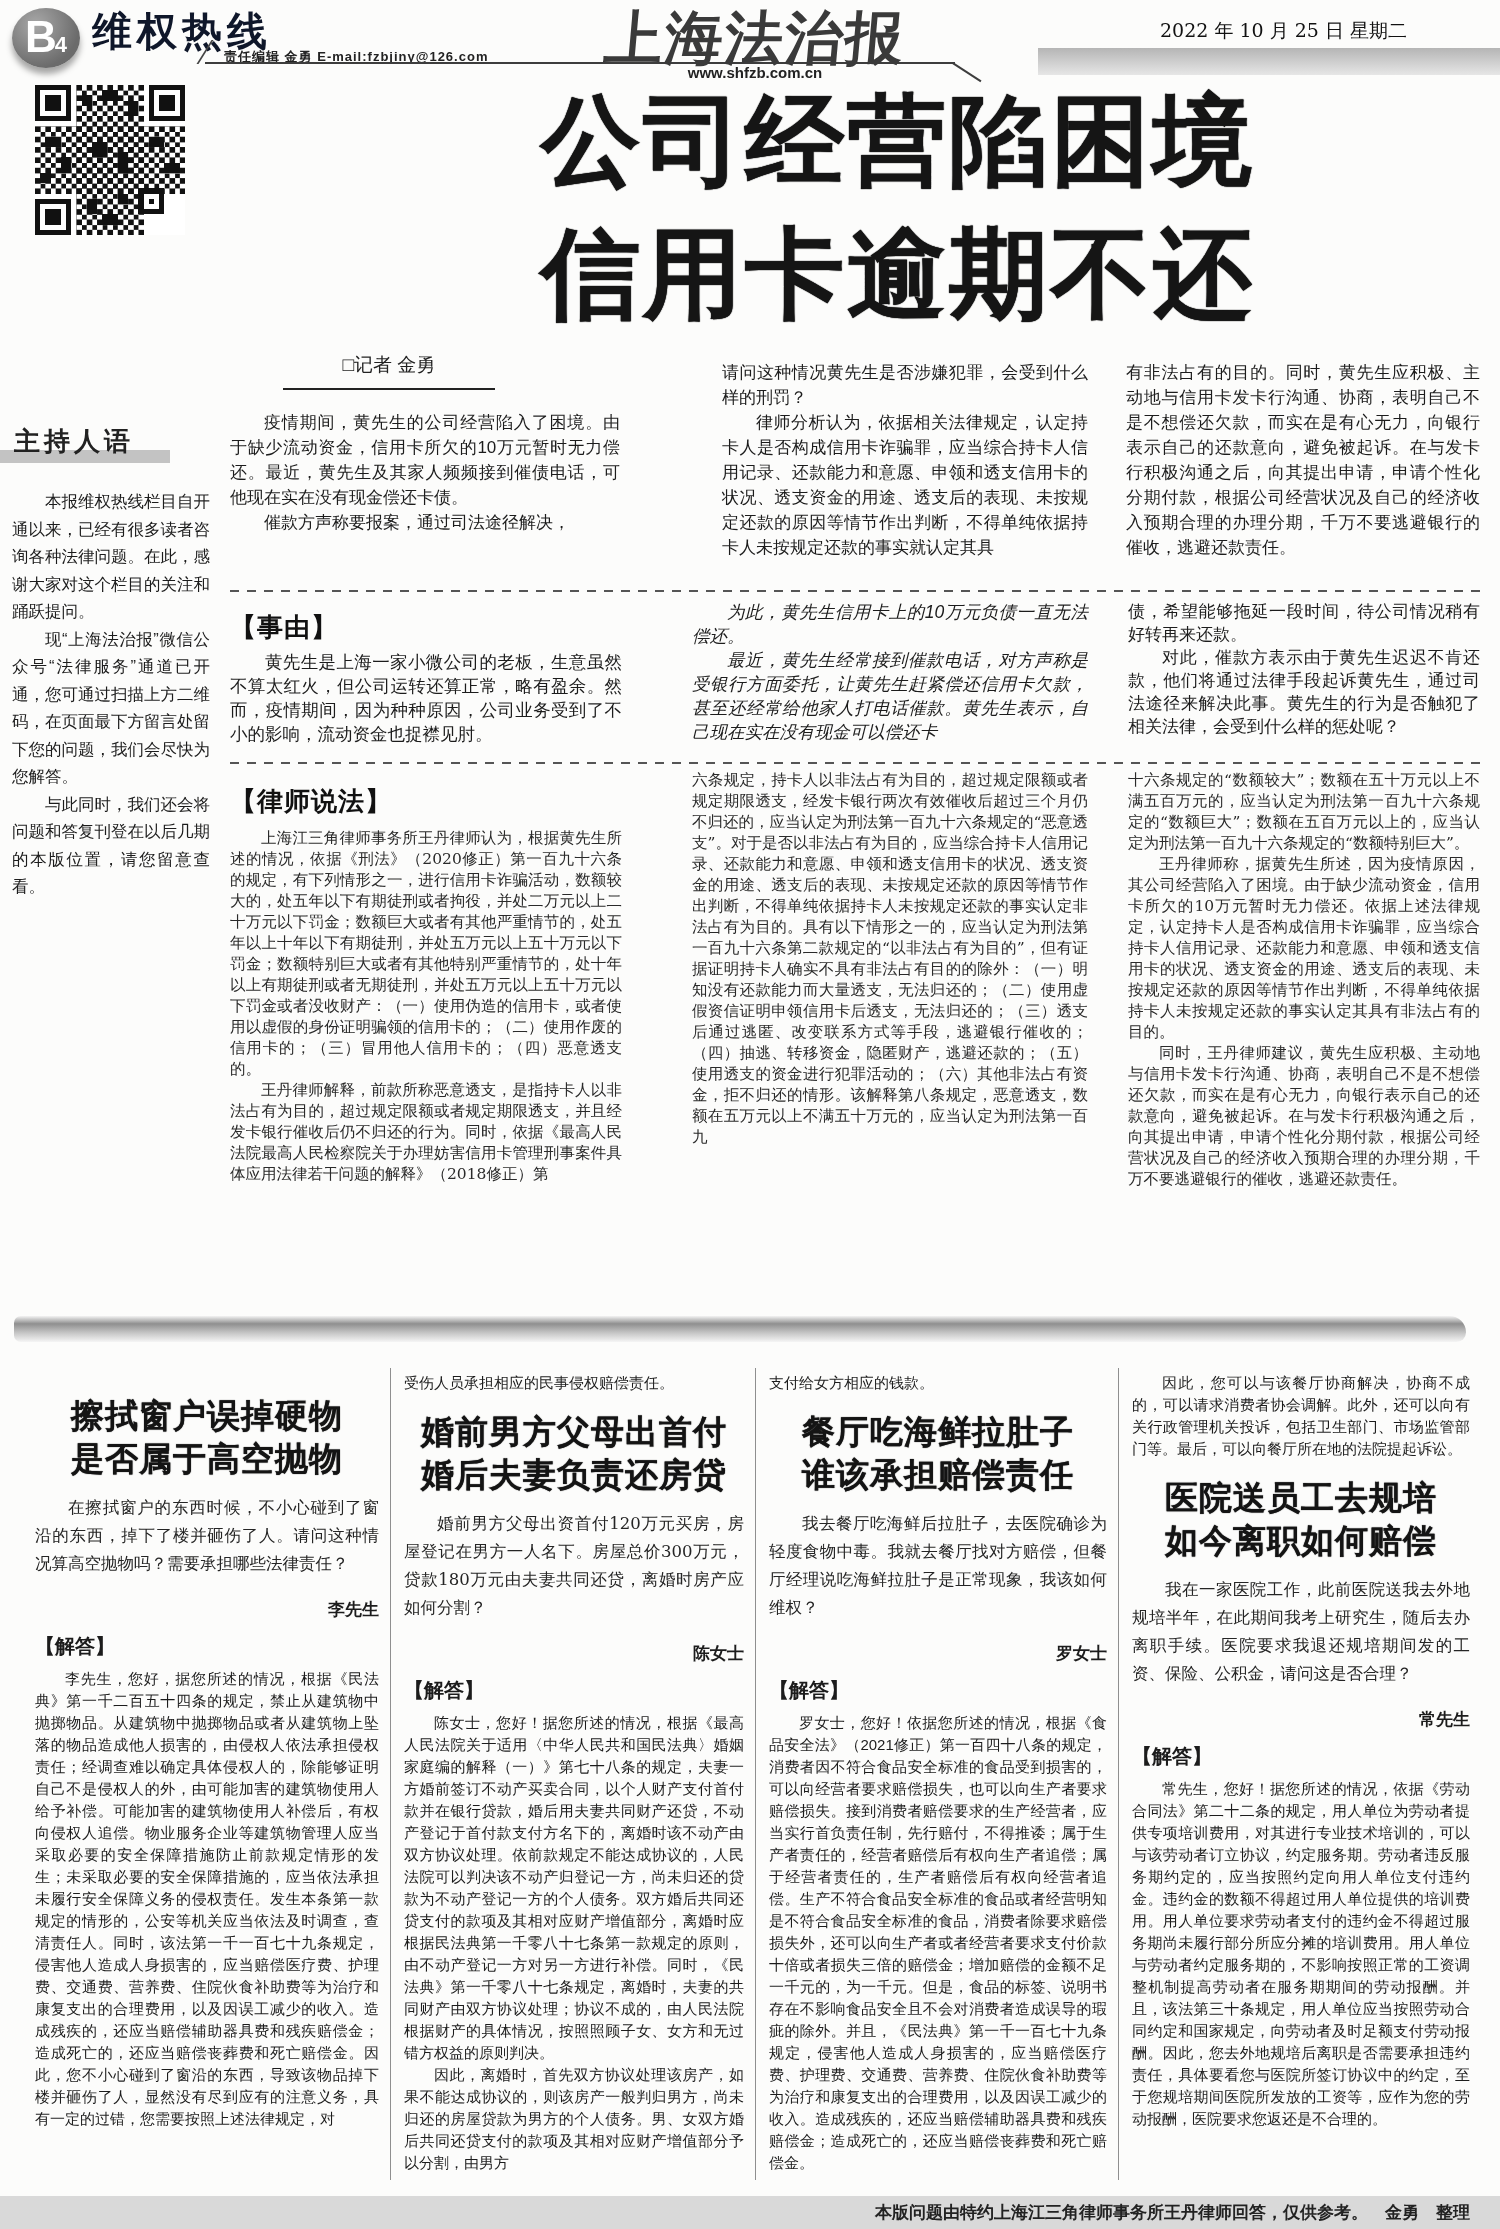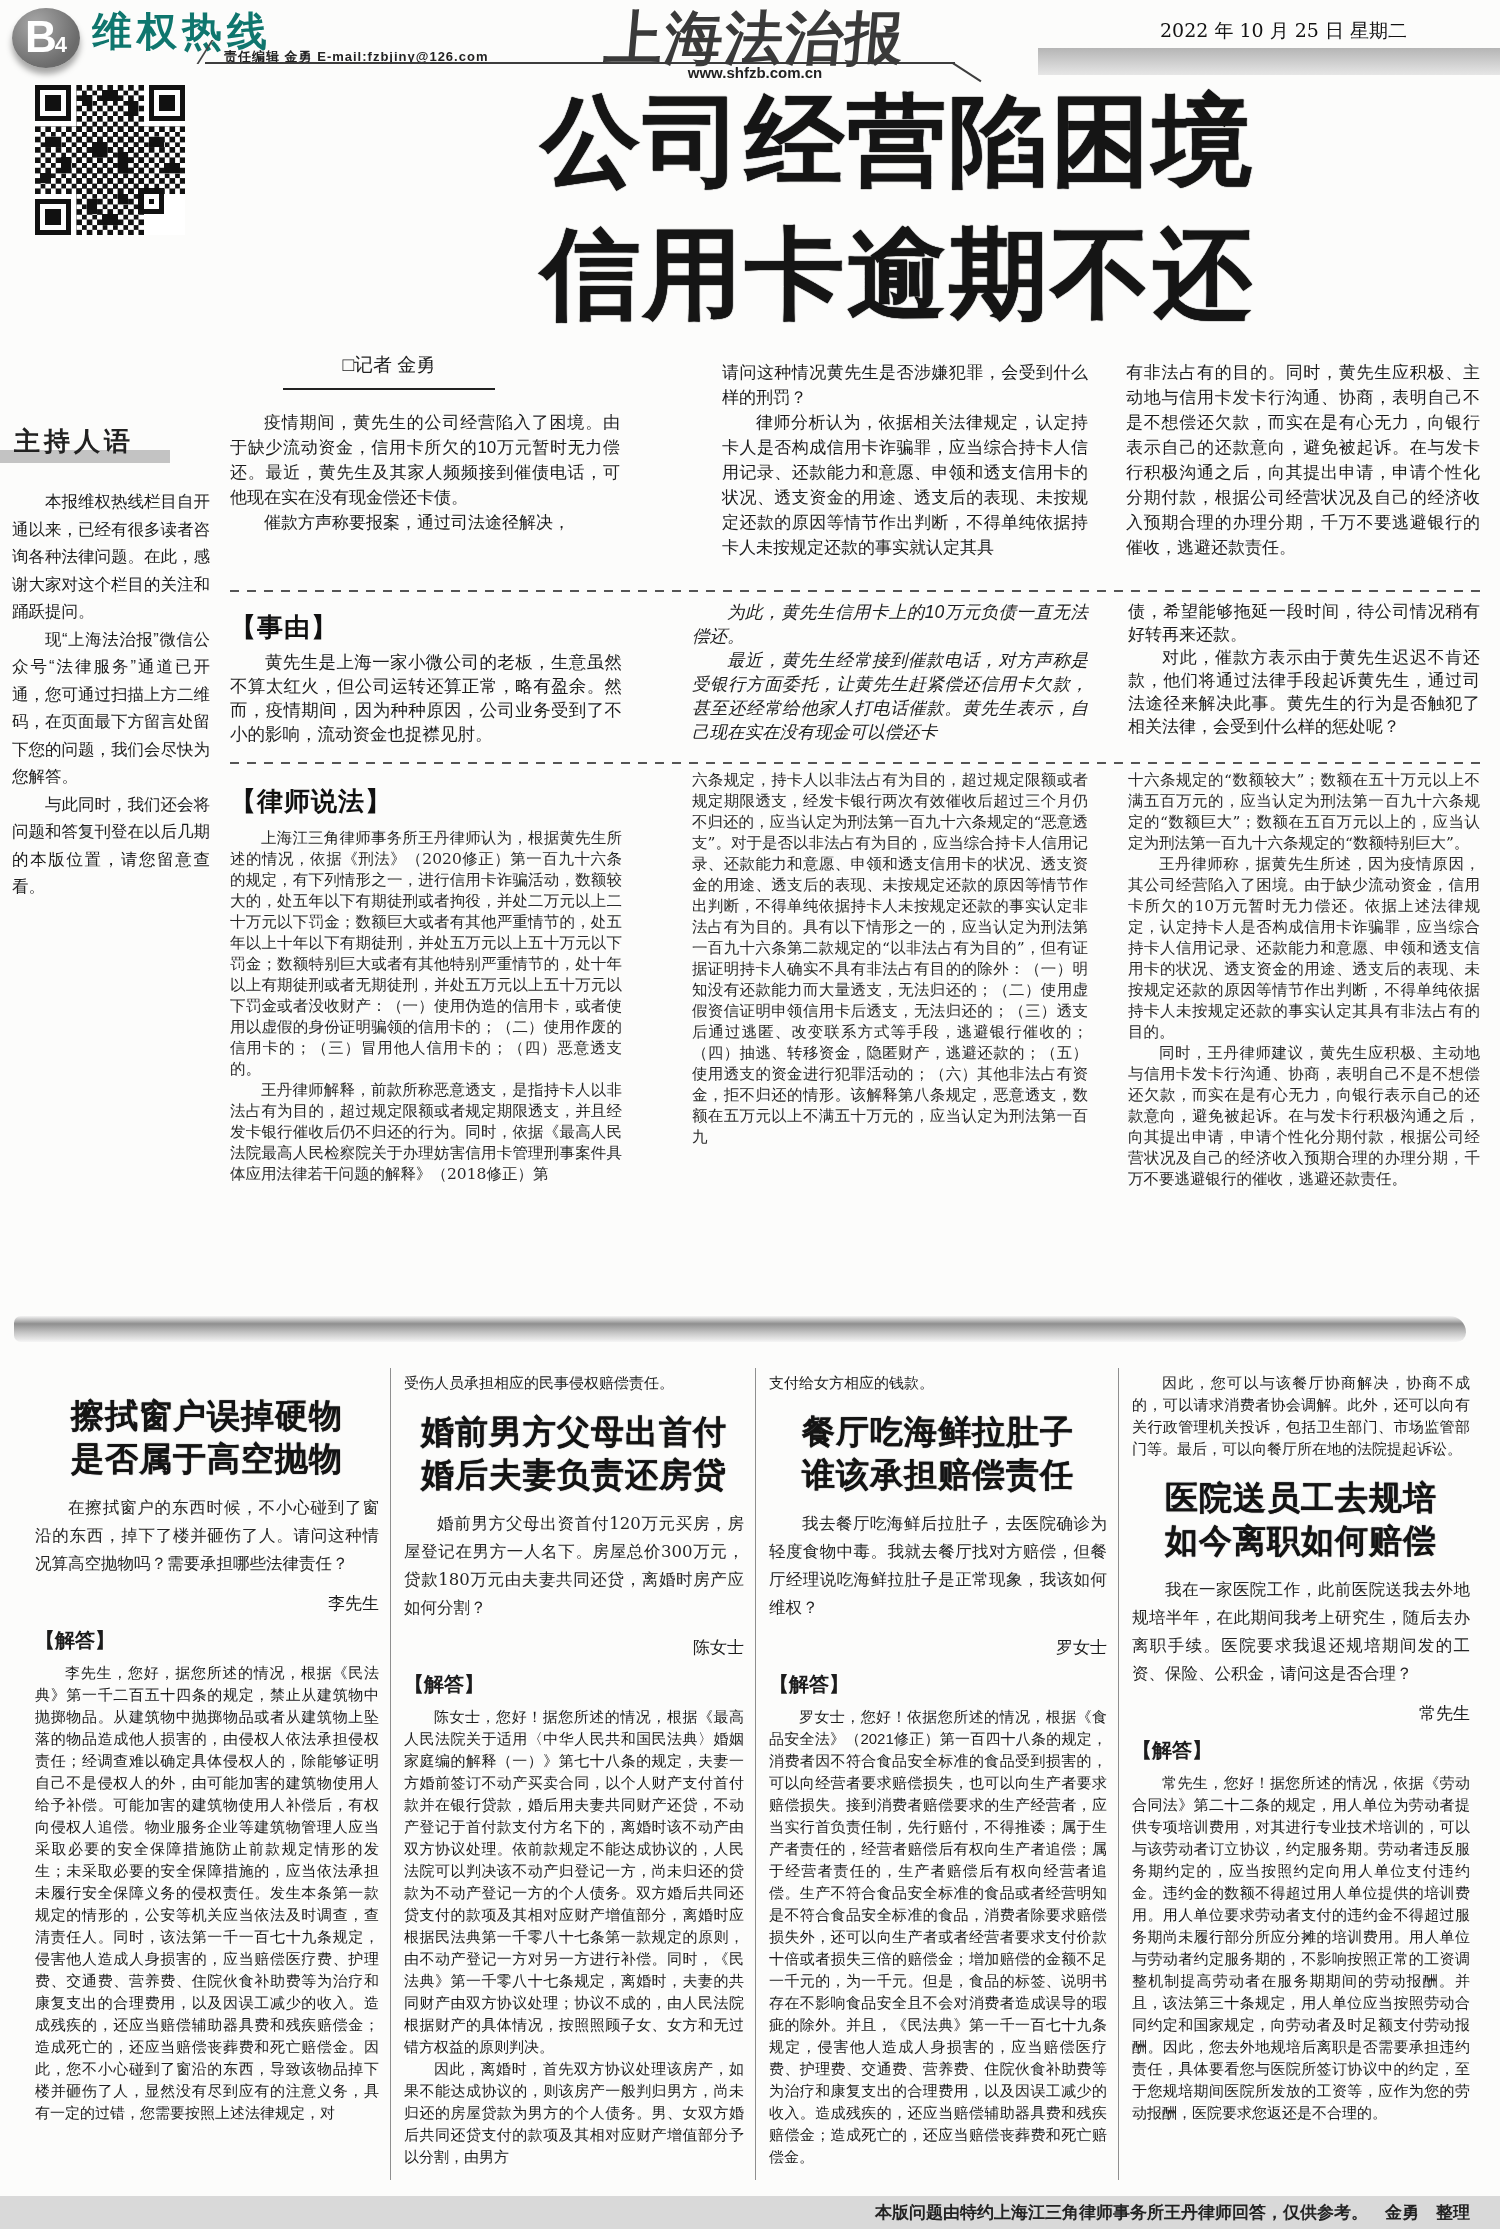--- a/index.html
+++ b/index.html
@@ -5,21 +5,21 @@
   html,body{margin:0;padding:0;background:#e8e8e6;}
   #page{position:relative;width:1500px;height:2229px;margin:0 auto;background:#fcfcfb;
         font-family:"Liberation Sans",sans-serif;color:#1c1c1c;overflow:hidden;}
   .abs{position:absolute;}
   
   .badge{left:12px;top:8px;width:68px;height:60px;border-radius:50%;
          background:radial-gradient(circle at 35% 28%,#a8a8a8,#6b6b6b 70%);
          box-shadow:0 6px 6px rgba(0,0,0,.35);text-align:center;}
   .badge .b{font-size:44px;font-weight:900;color:#fff;line-height:58px;letter-spacing:-2px;}
   .badge .four{font-size:22px;font-weight:900;color:#fff;}
-  .sec-name{left:92px;top:4px;font-size:40px;font-weight:900;letter-spacing:5px;color:#0f766e;}
+  .sec-name{left:92px;top:4px;font-size:40px;font-weight:900;letter-spacing:5px;color:#0f172a;}
   .ed-slash{left:204px;top:40px;width:2px;height:24px;background:#444;transform:skewX(-32deg);}
   .ed-line{left:224px;top:48px;font-size:13px;font-weight:bold;color:#222;letter-spacing:1px;}
   .hdr-rule{left:205px;top:62px;width:750px;height:2px;background:#3d3d3d;}
   .hdr-rule-slash{left:953px;top:62px;width:34px;height:2px;background:#3d3d3d;
                   transform:rotate(33deg);transform-origin:left top;}
   .masthead{left:600px;top:0px;width:310px;text-align:center;font-family:"DejaVu Serif",serif;
             font-size:58px;font-weight:900;color:#3a3a3a;transform:skewX(-5deg);letter-spacing:2px;}
   .site-url{left:600px;top:64px;width:310px;text-align:center;font-size:15px;font-weight:bold;color:#222;}
   .pg-date{left:1160px;top:18px;width:330px;font-family:"DejaVu Serif",serif;font-size:19px;color:#111;}
   .date-bar{left:1038px;top:48px;width:462px;height:27px;
@@ -69,21 +69,21 @@
   .q4{left:1132px;width:338px;}
   .vline{top:1368px;height:812px;width:0;border-left:1.5px solid #8f8f8f;}
   .v1{left:390px;} .v2{left:755px;} .v3{left:1118px;}
   .cont{font-size:15px;line-height:22px;text-align:justify;margin:0 0 4px 0;}
   .qa-title{text-align:center;font-size:33px;line-height:43px;font-weight:700;color:#141414;
             margin:16px 0 14px 0;letter-spacing:1px;text-shadow:0 0 1px #141414;}
   .q1 .qa-title{margin-top:22px;}
   .question{font-family:"DejaVu Serif",serif;font-size:16.5px;line-height:28px;text-align:justify;
             text-indent:2em;color:#252525;margin:0;}
   .asker{display:block;text-align:right;font-family:"Liberation Sans",sans-serif;
-         font-weight:normal;font-size:17px;margin-top:14px;}
+         font-weight:bold;font-size:17px;margin-top:20px;}
   .jieda{font-size:20px;font-weight:900;margin:12px 0 8px 0;}
   .answer{font-size:15px;line-height:22px;text-align:justify;}
   .answer p{margin:0;text-indent:2em;}
   
   .footer{left:0;top:2196px;width:1500px;height:33px;background:#d9d9d9;
           font-size:17px;font-weight:bold;line-height:33px;text-align:right;
           padding-right:30px;box-sizing:border-box;color:#222;}
 </style>
 </head>
 <body>

